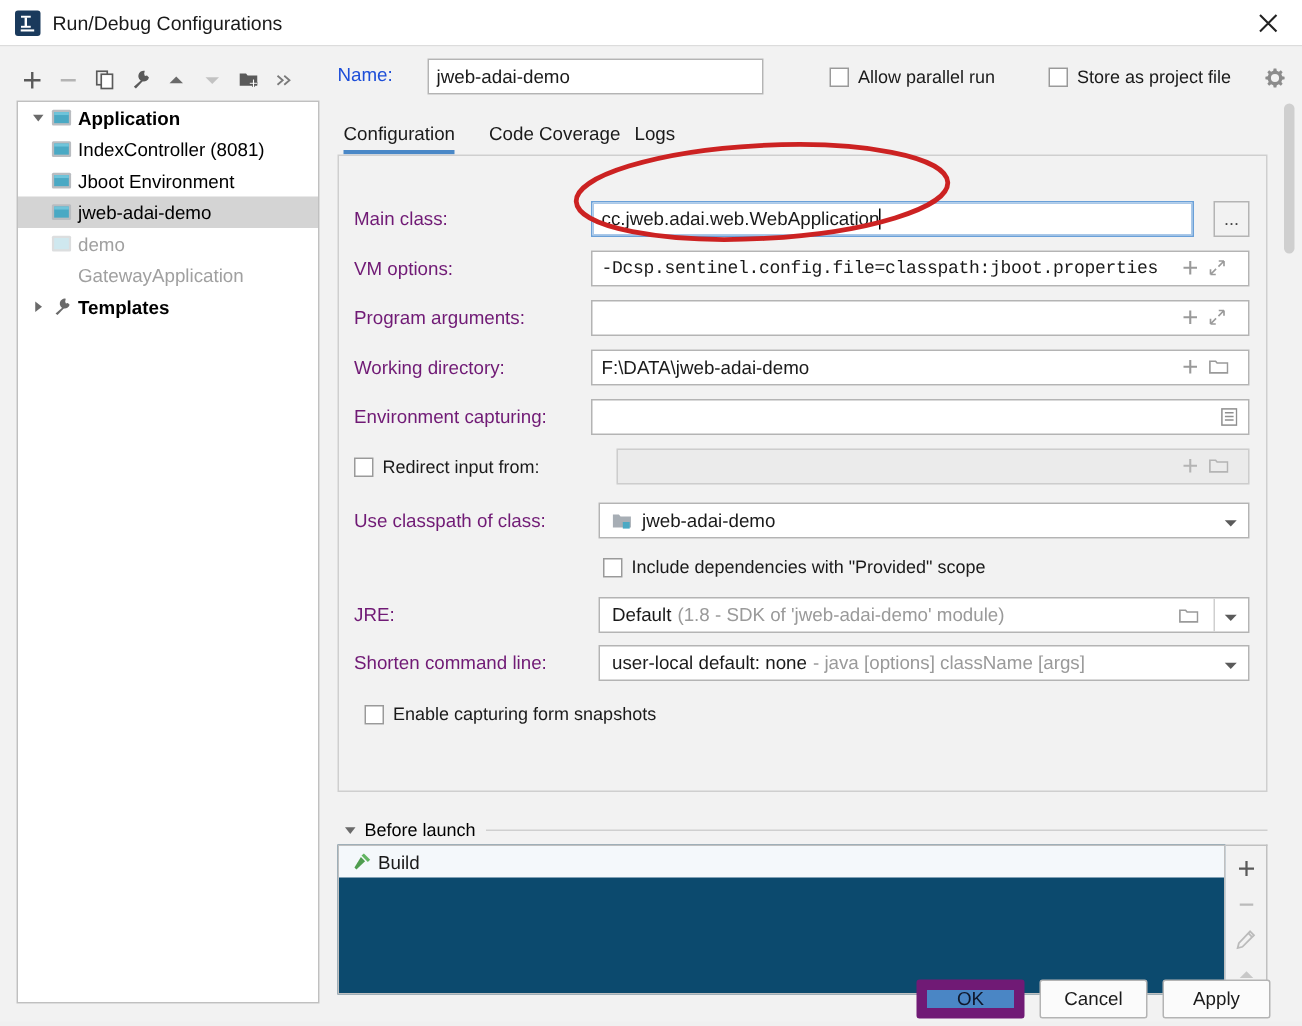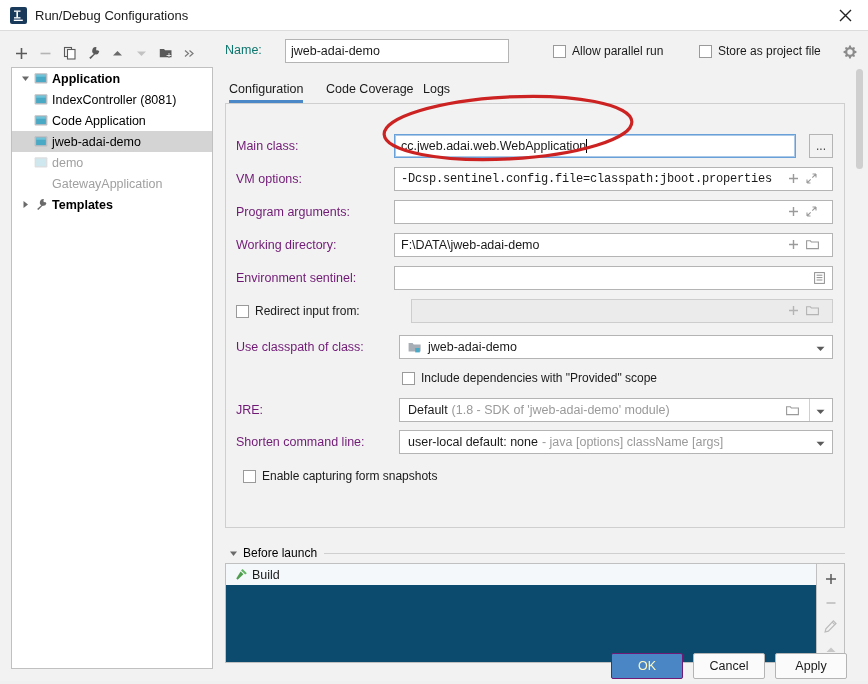--- a/index.html
+++ b/index.html
@@ -70,21 +70,21 @@
   .tlabel { padding-left:2px; }
   .tlabel.bold { font-weight:bold; }
   .tlabel.gray { color:#a0a0a0; }
   .indent1 { padding-left:20px; }
   .indent2 { padding-left:38px; }
 
   
   .rightarea { position:absolute; left:222px; top:0px; width:646px; height:653px; }
 
   .namerow { position:absolute; left:3px; top:8px; width:620px; height:24px; }
-  .lbl { font-size:12.5px; color:#0f766e; }
+  .lbl { font-size:12.5px; color:#1d4ed8; }
   .namelabel { position:absolute; left:0px; top:4px; }
   .nameinput {
     position:absolute; left:60px; top:0px; width:224px; height:24px;
     border:1px solid #b4b4b4; background:#fff;
     font-family:"Liberation Sans", sans-serif; font-size:12.5px;
     padding:0 5px; color:#1a1a1a; outline:none;
   }
   .cbwrap { position:absolute; display:flex; align-items:center; cursor:pointer; }
   .cbox {
     width:13px; height:13px; border:1px solid #9a9a9a; background:#fff;
@@ -175,21 +175,21 @@
   .bl-tool.dim { opacity:.4; }
 
   
   .footer { position:absolute; left:0; top:622px; width:646px; height:31px; }
   .dlgbtn {
     position:absolute; top:0; height:26px; border:1px solid #b4b4b4;
     background:#fbfbfb; border-radius:2px; color:#1a1a1a;
     font-size:12.5px; display:flex; align-items:center; justify-content:center;
     cursor:pointer; font-family:"Liberation Sans", sans-serif;
   }
-  .dlgbtn.primary { background:#4a86c5; border:1px solid #701a75; color:#fef9c3; }
+  .dlgbtn.primary { background:#4a86c5; border:7px solid #701a75; color:#0f172a; }
 
   .bottombar { position:absolute; left:0; bottom:0; width:868px; height:3px; background:#f0f0f0; }
 
   
   .annot { position:absolute; left:378px; top:92px; width:268px; height:72px; pointer-events:none; }
   .annot svg { display:block; }
 </style>
 </head>
 <body>
 
@@ -292,21 +292,21 @@
       </div>
 
       <div class="treerow indent1">
         <div class="ticon">
           <svg width="14" height="13" viewBox="0 0 14 13">
             <rect x="0.6" y="1.2" width="12.8" height="10.4" rx="1" fill="#b9bcc0"></rect>
             <rect x="2.1" y="2.7" width="9.8" height="7.4" fill="#4aa9c4"></rect>
             <rect x="2.1" y="2.7" width="9.8" height="2" fill="#6fc4da"></rect>
           </svg>
         </div>
-        <div class="tlabel">Code Application</div>
+        <div class="tlabel">Jboot Environment</div>
       </div>
 
       <div class="treerow indent1 selected">
         <div class="ticon">
           <svg width="14" height="13" viewBox="0 0 14 13">
             <rect x="0.6" y="1.2" width="12.8" height="10.4" rx="1" fill="#b9bcc0"></rect>
             <rect x="2.1" y="2.7" width="9.8" height="7.4" fill="#4aa9c4"></rect>
             <rect x="2.1" y="2.7" width="9.8" height="2" fill="#6fc4da"></rect>
           </svg>
         </div>
@@ -440,21 +440,21 @@
             </span>
             <span>
               <svg width="13" height="11" viewBox="0 0 13 11">
                   <path d="M0.6,1.8 L4.4,1.8 L5.4,3 L12.4,3 L12.4,9.6 L0.6,9.6 Z" fill="none" stroke="#9a9a9a" stroke-width="1.1"></path>
                 </svg>
             </span>
           </div>
         </div>
 
         <div class="frow" style="top:162px;">
-          <div class="flabel">Environment sentinel:</div>
+          <div class="flabel">Environment capturing:</div>
           <div class="fin" style="left:168px; width:439px;"><span></span></div>
           <div class="inlineicons" style="left:588px; top:6px;">
             <span>
               <svg width="11" height="12" viewBox="0 0 11 12">
                 <rect x="0.6" y="0.6" width="9.8" height="10.8" fill="none" stroke="#8f8f8f" stroke-width="1"></rect>
                 <path d="M2.6,3.2 L8.4,3.2 M2.6,5.6 L8.4,5.6 M2.6,8 L8.4,8" stroke="#8f8f8f" stroke-width="1"></path>
               </svg>
             </span>
           </div>
         </div>

